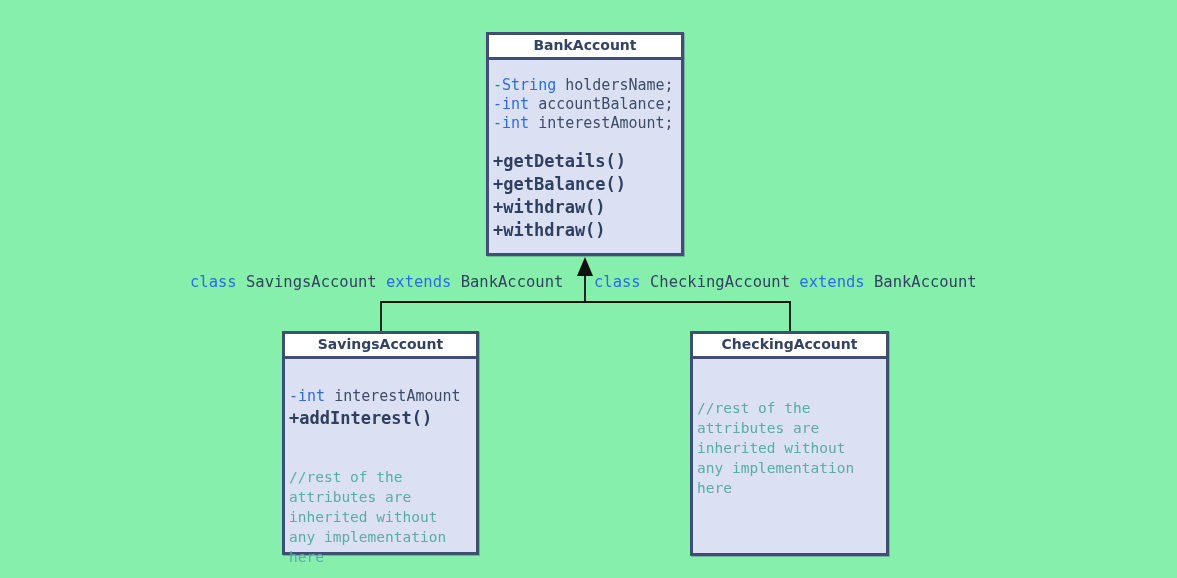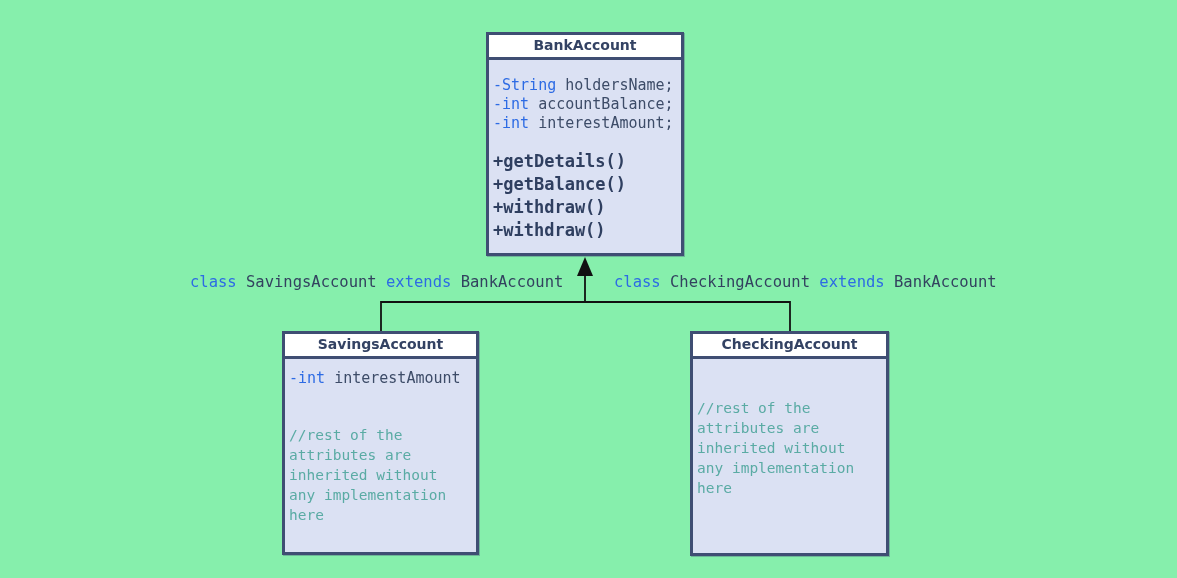--- a/index.html
+++ b/index.html
@@ -60,21 +60,21 @@
     line-height: 23px;
     color: #2f3f60;
   }
   .comment {
     font-size: 14.5px;
     line-height: 20px;
     color: #5aaba4;
   }
   .attrs-bank { margin-top: 14px; }
   .methods-bank { margin-top: 17px; }
-  .attrs-child { margin-top: 8px; }
+  .attrs-child { margin-top: 26px; }
   .method-child { line-height: 24px; }
   .comment-block { margin-top: 37px; }
   .annotation {
     position: absolute;
     font-family: "DejaVu Sans Mono", "Liberation Mono", monospace;
     font-size: 15.5px;
     white-space: pre;
     color: #33425f;
   }
 </style>
@@ -106,20 +106,21 @@
         <div class="code-line method">+withdraw()</div>
       </div>
     </div>
   </div>
 
   <div class="class-box" style="left:282px; top:331px; width:197px; height:224px;">
     <div class="box-header">SavingsAccount</div>
     <div class="box-body">
       <div class="attrs-child">
         <div class="code-line attr"><span class="kw">-int</span><span> interestAmount</span></div>
+        <div class="code-line method method-child">+addInterest()</div>
       </div>
       <div class="comment-block">
         <div class="code-line comment">//rest of the</div>
         <div class="code-line comment">attributes are</div>
         <div class="code-line comment">inherited without</div>
         <div class="code-line comment">any implementation</div>
         <div class="code-line comment">here</div>
       </div>
     </div>
   </div>
@@ -132,15 +133,15 @@
         <div class="code-line comment">attributes are</div>
         <div class="code-line comment">inherited without</div>
         <div class="code-line comment">any implementation</div>
         <div class="code-line comment">here</div>
       </div>
     </div>
   </div>
 
   <div class="annotation" style="left:150px; top:273px;margin-left:40px;"><span class="kw">class </span><span>SavingsAccount </span><span class="kw">extends </span><span>BankAccount</span></div>
 
-  <div class="annotation" style="left:614px; top:273px;"><span class="kw">class </span><span>CheckingAccount </span><span class="kw">extends </span><span>BankAccount</span></div>
+  <div class="annotation" style="left:594px; top:273px;"><span class="kw">class </span><span>CheckingAccount </span><span class="kw">extends </span><span>BankAccount</span></div>
 
 </div>
 
 </body></html>

